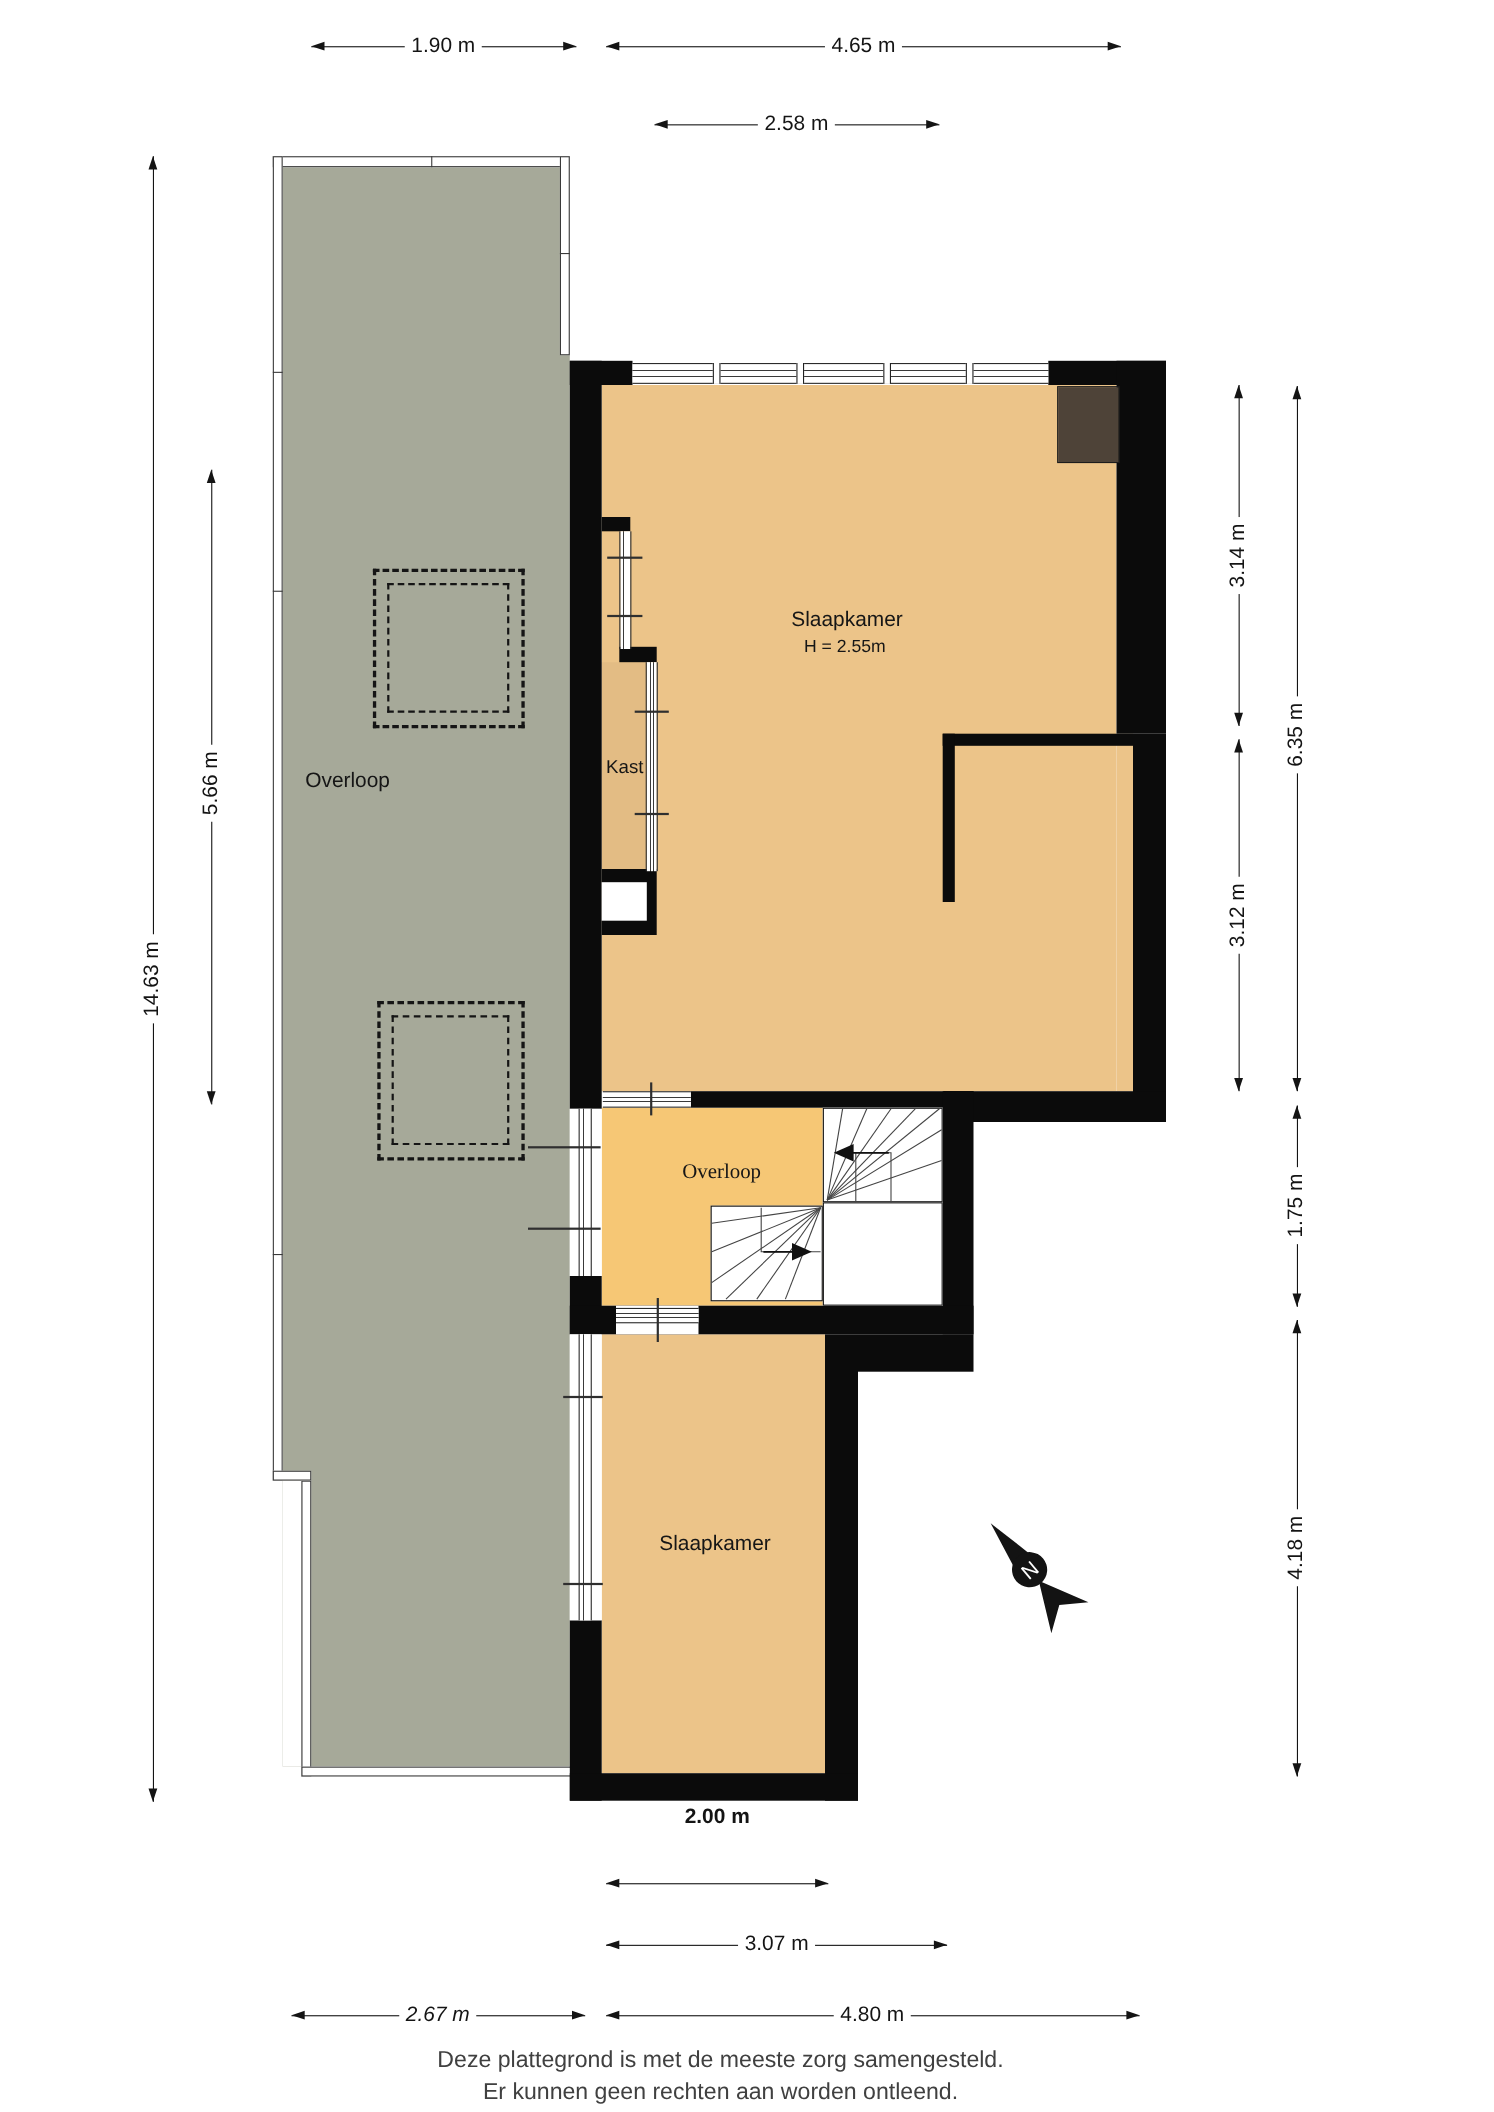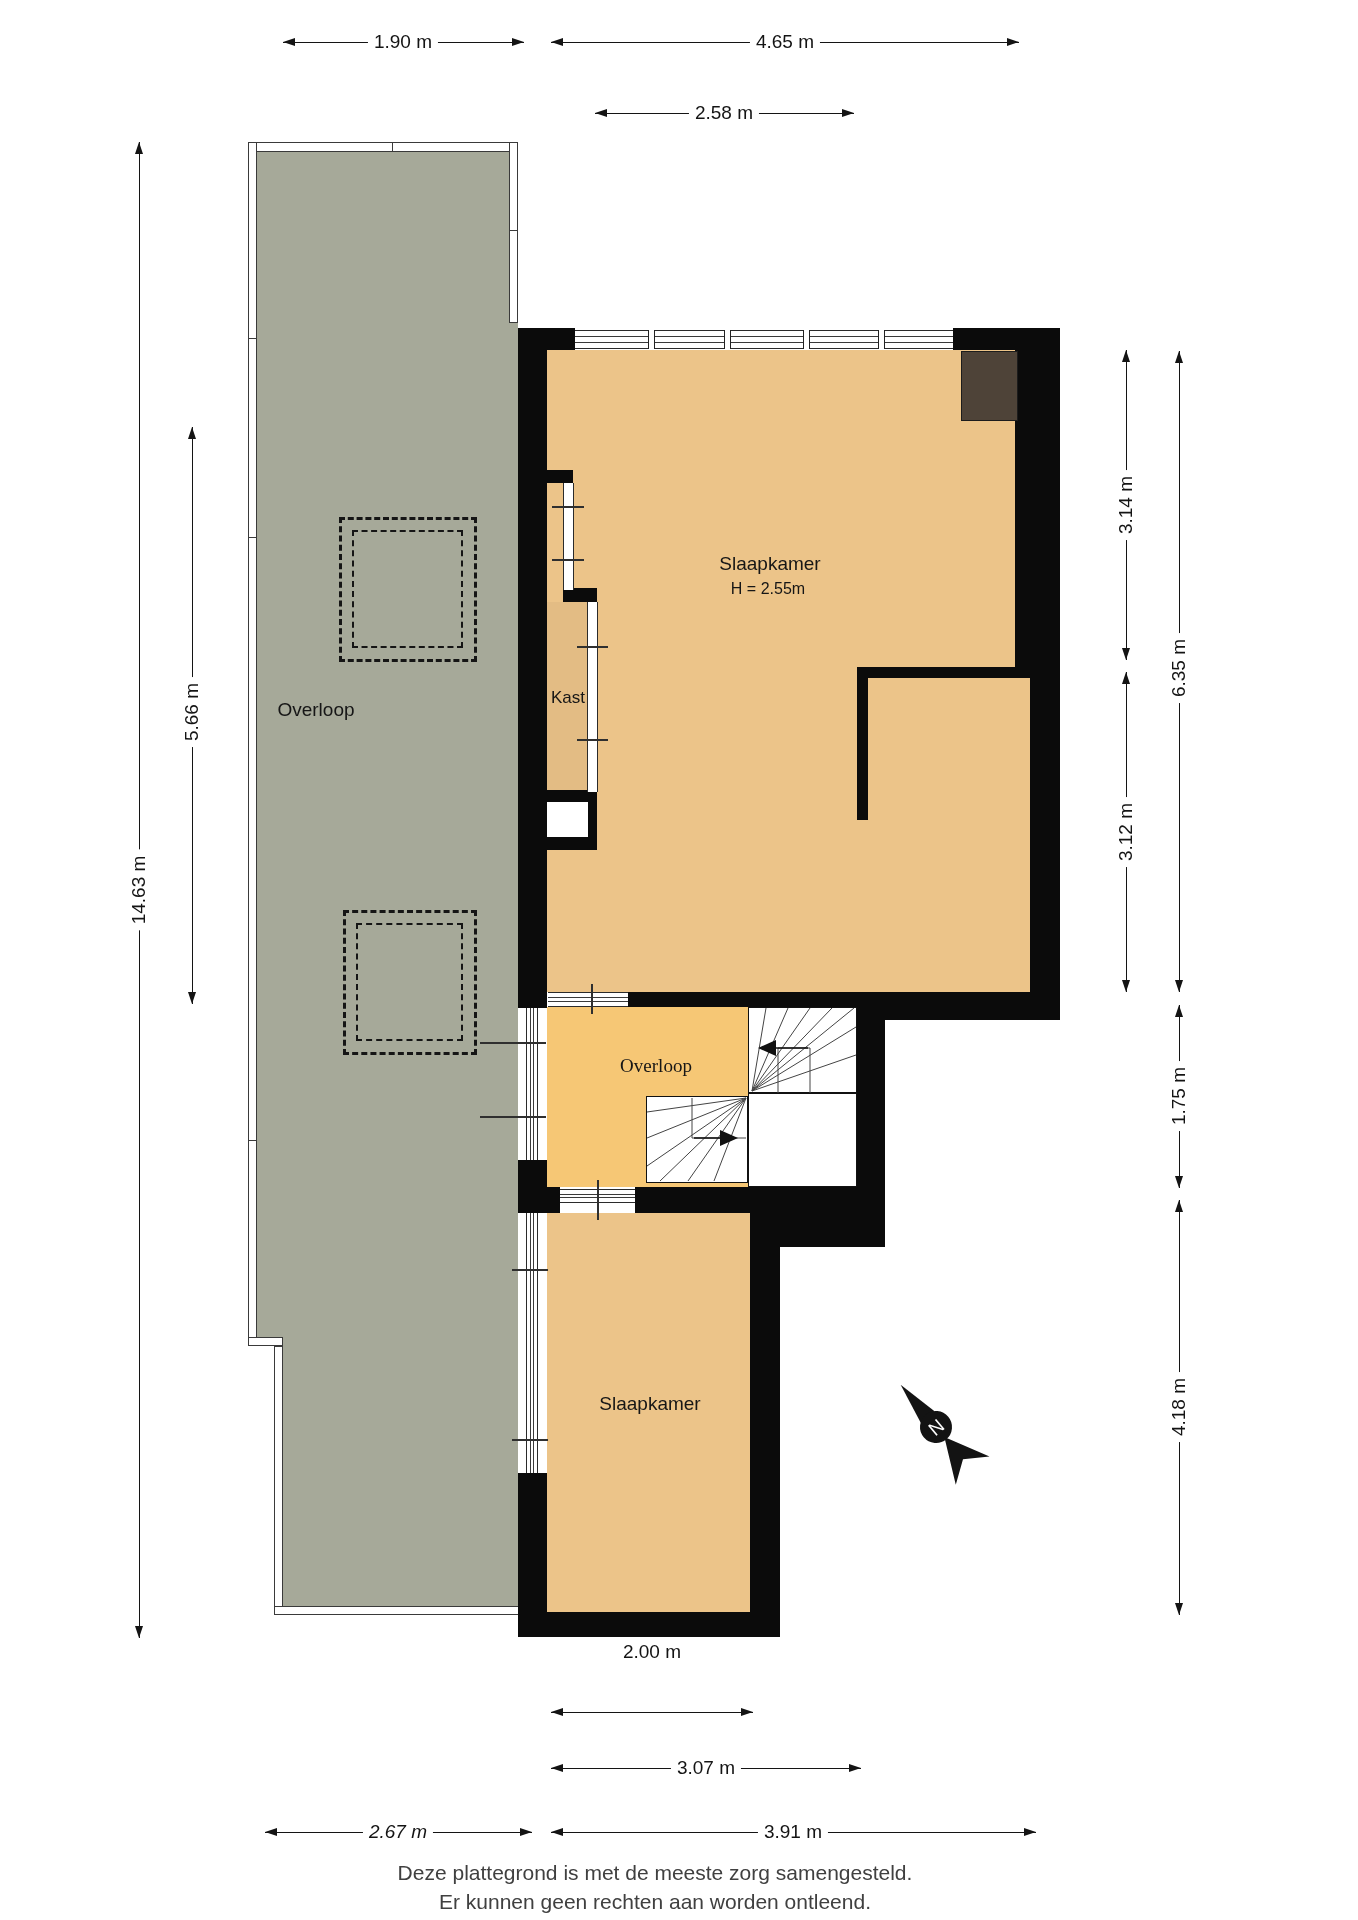--- a/index.html
+++ b/index.html
@@ -179,25 +179,25 @@
   <div class="dv" style="left:1126px;top:672px;height:320px;"></div>
   <div class="dlab v" style="left:1126px;top:832px;">3.12 m</div>
   <div class="dv" style="left:1179px;top:351px;height:641px;"></div>
   <div class="dlab v" style="left:1179px;top:668px;">6.35 m</div>
   <div class="dv" style="left:1179px;top:1005px;height:183px;"></div>
   <div class="dlab v" style="left:1179px;top:1096px;">1.75 m</div>
   <div class="dv" style="left:1179px;top:1200px;height:415px;"></div>
   <div class="dlab v" style="left:1179px;top:1407px;">4.18 m</div>
 
   <div class="dh" style="left:551px;top:1712px;width:202px;"></div>
-  <div class="dlab" style="left:652px;top:1652px;">2.00 m</div>
+  <div class="dlab" style="left:652px;top:1652px;font-weight:bold;">2.00 m</div>
   <div class="dh" style="left:551px;top:1768px;width:310px;"></div>
   <div class="dlab" style="left:706px;top:1768px;">3.07 m</div>
   <div class="dh" style="left:551px;top:1832px;width:485px;"></div>
-  <div class="dlab" style="left:793px;top:1832px;">3.91 m</div>
+  <div class="dlab" style="left:793px;top:1832px;">4.80 m</div>
   <div class="dh" style="left:265px;top:1832px;width:267px;"></div>
   <div class="dlab" style="left:398px;top:1832px;font-style:italic;">2.67 m</div>
 
   <svg style="left:868px;top:1372px;" width="145" height="115" viewBox="0 0 145 115">
     <g transform="rotate(-40 68 55)">
       <polygon points="68,0 77,42 59,42" fill="#131313"></polygon>
       <polygon points="68,68 90,112 68,97 46,112" fill="#131313"></polygon>
       <circle cx="68" cy="55" r="16" fill="#131313"></circle>
       <text x="68" y="62" text-anchor="middle" font-size="19" fill="#ffffff" font-family="Liberation Sans, sans-serif">N</text>
     </g>

